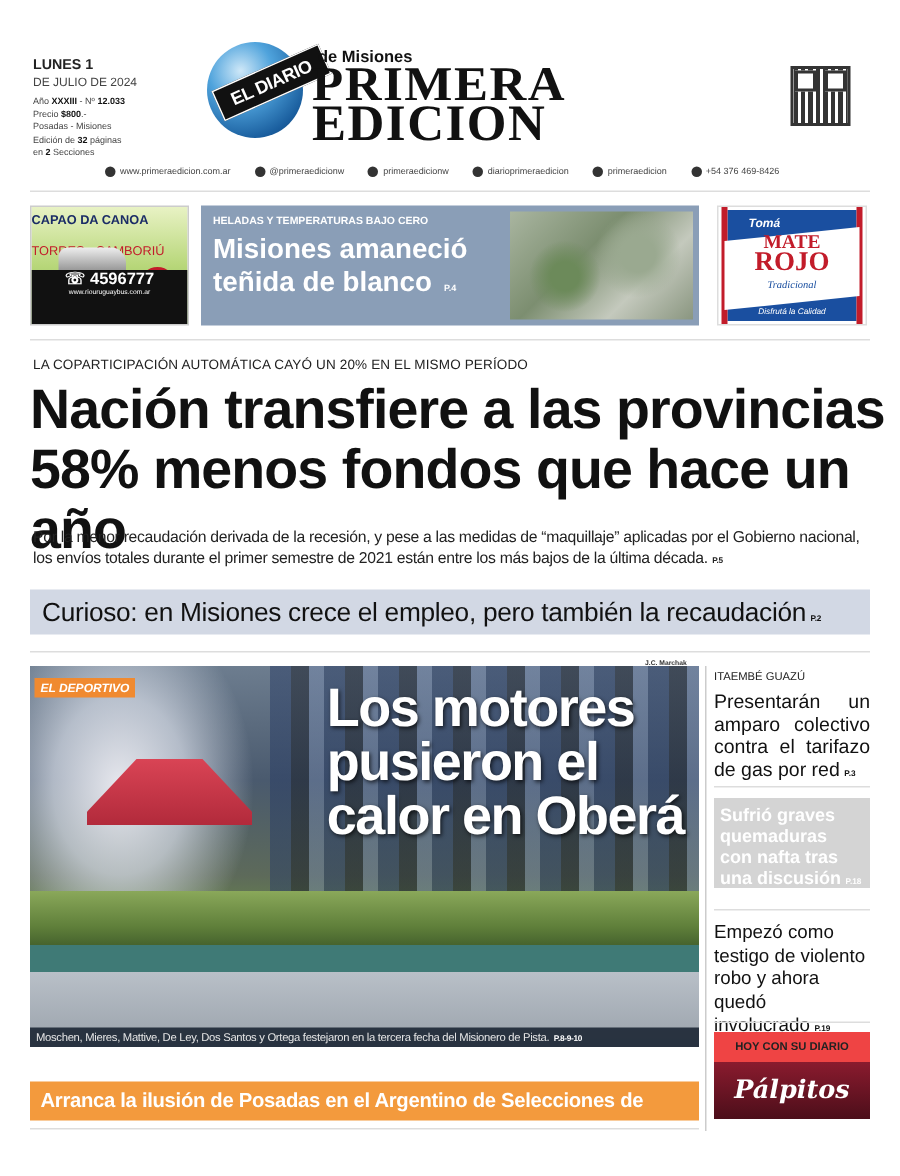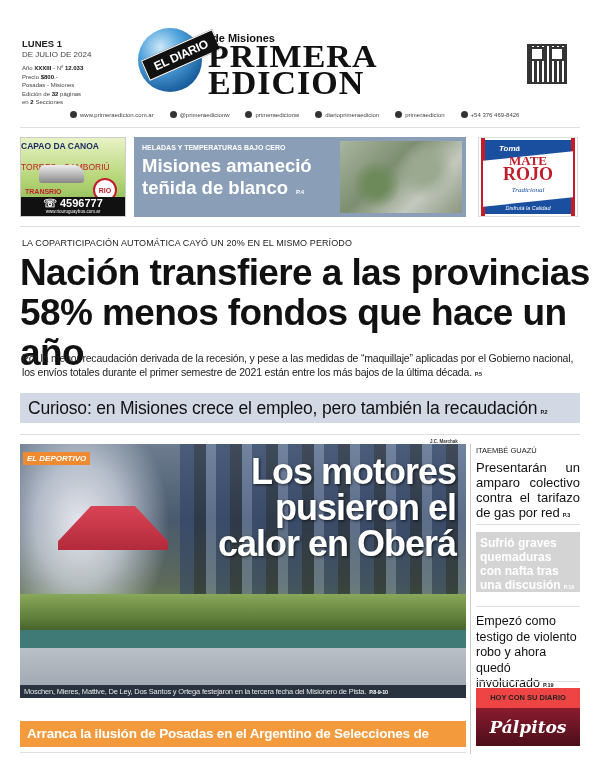--- a/index.html
+++ b/index.html
@@ -33,21 +33,21 @@
   .sicon { width: 7px; height: 7px; border-radius: 50%; background: #333; display: inline-block; }
   .hr { height: 1px; background: #ddd; }
 
   
   .ad-left { left: 20px; top: 137px; width: 106px; height: 80px; background: linear-gradient(180deg, #e8f2c4 0%, #b8d77a 50%, #7fb24a 100%); border: 1px solid #ccc; overflow: hidden; }
   .ad-left .t1 { position: absolute; left: 0; right: 0; top: 3px; font-size: 8.5px; font-weight: bold; color: #1b2c66; }
   .ad-left .t2 { position: absolute; left: 0; right: 0; top: 24px; text-align: left; font-size: 8.5px; font-weight: normal; color: #c21c2a; }
   .ad-left .bus { position: absolute; left: 18px; top: 27px; width: 45px; height: 18px; background: linear-gradient(180deg,#eee,#888); border-radius: 6px 10px 3px 3px; }
   .ad-left .rio { position: absolute; right: 8px; top: 40px; width: 24px; height: 24px; border-radius: 50%; background: #fff; border: 2px solid #c21c2a; font-size: 7px; font-weight: bold; color: #c21c2a; display: flex; align-items: center; justify-content: center; }
   .ad-left .trans { position: absolute; left: 4px; top: 50px; font-size: 7px; color: #c21c2a; font-weight: bold; }
-  .ad-left .phone { position: absolute; left: 0; right: 0; bottom: 0; height: 19px; background: #111; color: #fff; text-align: center; }
+  .ad-left .phone { position: absolute; left: 0; right: 0; bottom: 0; height: 36px; background: #111; color: #fff; text-align: center; }
   .ad-left .phone .num { font-size: 11px; font-weight: bold; line-height: 12px; }
   .ad-left .phone .url { font-size: 4.5px; line-height: 6px; }
 
   .promo { left: 134px; top: 137px; width: 332px; height: 80px; background: #8a9eb7; }
   .promo-kicker { left: 8px; top: 7px; font-size: 7px; font-weight: bold; color: #fff; }
   .promo-title { left: 8px; top: 18px; width: 200px; font-size: 18.5px; font-weight: bold; color: #fff; line-height: 22px; }
   .promo-page { font-size: 6px; font-weight: bold; margin-left: 8px; }
   .promo-photo { left: 206px; top: 4px; width: 122px; height: 72px; background:
     radial-gradient(circle at 30% 60%, #6c8a5a 0 10%, transparent 25%),
     radial-gradient(circle at 70% 40%, #9aa990 0 12%, transparent 30%),
@@ -79,21 +79,21 @@
   .tent { position: absolute; left: 38px; top: 62px; width: 110px; height: 44px; background: linear-gradient(180deg, #d94455 0%, #b22a3b 100%); clip-path: polygon(30% 0, 70% 0, 100% 80%, 100% 100%, 0 100%, 0 80%); }
   .crowd { position: absolute; left: 160px; top: 0; width: 286px; height: 160px; background:
     repeating-linear-gradient(90deg, rgba(40,60,100,0.5) 0 14px, rgba(20,25,35,0.5) 14px 26px, rgba(120,140,180,0.4) 26px 36px); }
   .hedge { position: absolute; left: 0; top: 150px; width: 446px; height: 40px; background: linear-gradient(180deg, #8aa85a 0%, #5f7f3a 60%, #3e5a2a 100%); }
   .barrier { position: absolute; left: 0; top: 186px; width: 446px; height: 18px; background: #3f7a76; }
   .car { position: absolute; left: 165px; top: 168px; width: 220px; height: 62px; background: linear-gradient(180deg, #f1f1ee 0 10%, #d8c62a 10% 100%); border-radius: 30px 40px 6px 6px; border: 1px solid #444; }
   .car .band { position: absolute; left: 84px; top: 4px; width: 110px; height: 10px; background: #1d4f9a; color: #fff; font-size: 7px; font-weight: bold; text-align: center; line-height: 10px; }
   .car .num { position: absolute; left: 134px; top: 17px; width: 16px; height: 14px; background: #1d4f9a; color: #fff; font-size: 9px; font-weight: bold; text-align: center; line-height: 14px; }
   .car .w1, .car .w2 { position: absolute; bottom: -10px; width: 28px; height: 28px; border-radius: 50%; background: #222; border: 4px solid #555; }
   .car .w1 { left: 30px; } .car .w2 { left: 163px; }
-  .photo-title { position: absolute; right: 10px; top: 10px; text-align: right; color: #fff; font-size: 36px; font-weight: bold; line-height: 36px; letter-spacing: -1px; text-shadow: 1px 1px 3px rgba(0,0,0,0.7); }
+  .photo-title { position: absolute; right: 10px; top: 10px; color: #fff; font-size: 36px; font-weight: bold; line-height: 36px; letter-spacing: -1px; text-shadow: 1px 1px 3px rgba(0,0,0,0.7); }
   .section-tag { position: absolute; left: 3px; top: 8px; background: #f08a30; color: #fff; font-size: 8px; font-weight: bold; font-style: italic; padding: 2px 4px; }
   .caption { position: absolute; left: 0; bottom: 0; width: 446px; height: 13px; background: rgba(20,30,45,0.85); color: #e6e6e6; font-size: 7.5px; line-height: 13px; padding-left: 4px; letter-spacing: -0.2px; }
   .caption .pg { color: #fff; }
 
   .orange-bar { left: 20px; top: 721px; width: 446px; height: 26px; background: #f39a3d; color: #fff; font-size: 13.5px; font-weight: bold; line-height: 26px; padding-left: 7px; letter-spacing: -0.2px; }
 
   
   .rc { left: 476px; width: 104px; }
   .rc-kicker { top: 446px; font-size: 7.5px; color: #222; }
   .rc-title1 { top: 460px; font-size: 13px; line-height: 15px; color: #111; text-align: justify; }

